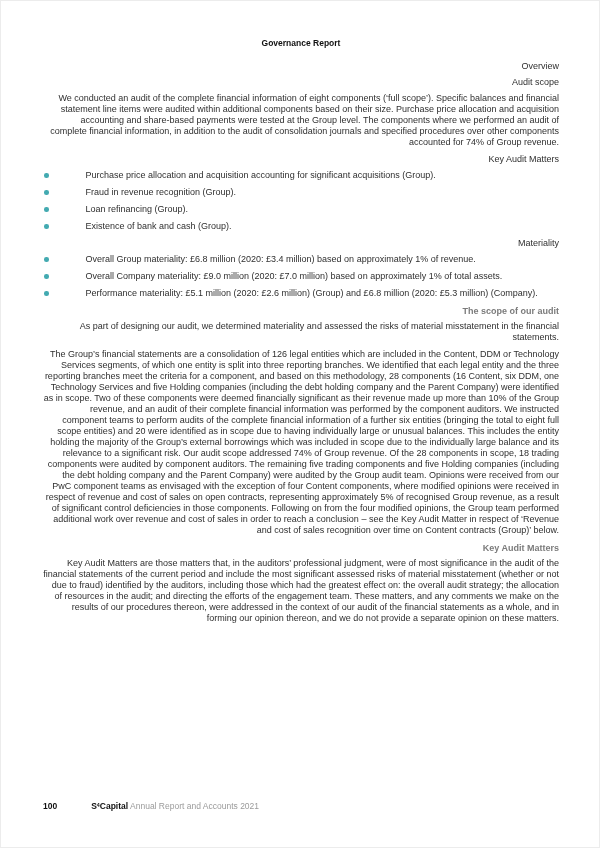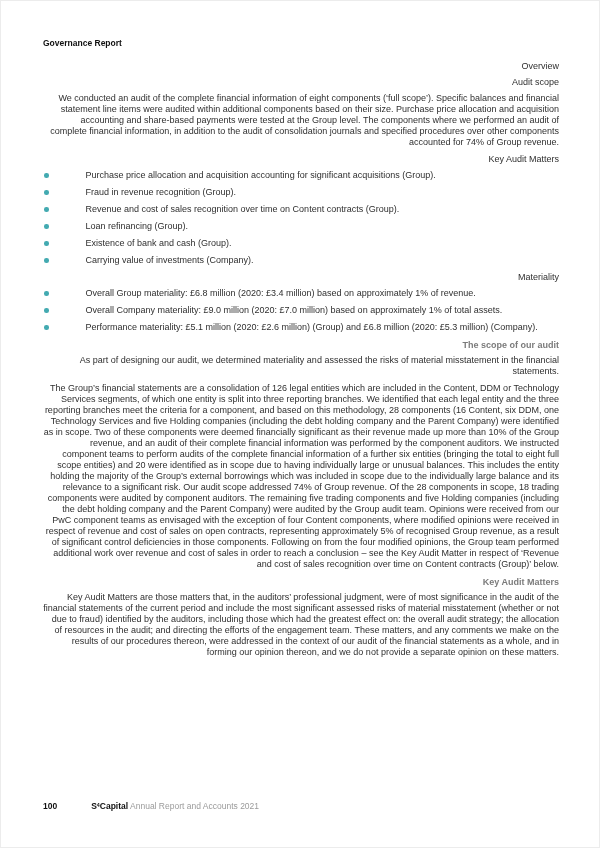--- a/index.html
+++ b/index.html
@@ -22,20 +22,21 @@
   .page{
     padding:37px 40px 0 42px;
     box-sizing:border-box;
   }
   .eyebrow{
     font-size:8.5px;
     font-weight:700;
     color:#111;
     letter-spacing:0;
     margin:0 0 13px 0;
+    text-align:center;
   }
   h1.title{
     font-size:15.5px;
     line-height:18px;
     font-weight:700;
     color:#111;
     letter-spacing:-0.3px;
     margin:0 0 52px 0;
   }
   h1.title sup{
@@ -106,33 +107,25 @@
       <li>
           <span class="dot"></span>
           <span>Purchase price allocation and acquisition accounting for significant acquisitions (Group).</span>
         </li>
       <li>
           <span class="dot"></span>
           <span>Fraud in revenue recognition (Group).</span>
         </li>
       <li>
           <span class="dot"></span>
-          <span>Revenue and cost of sales recognition over time on Content contracts (Group).</span>
-        </li>
-      <li>
-          <span class="dot"></span>
           <span>Loan refinancing (Group).</span>
         </li>
       <li>
           <span class="dot"></span>
           <span>Existence of bank and cash (Group).</span>
-        </li>
-      <li>
-          <span class="dot"></span>
-          <span>Carrying value of investments (Company).</span>
         </li>
     </ul>
 
     <div class="h-plain">Materiality</div>
 
     <ul class="bullets">
       <li>
           <span class="dot"></span>
           <span>Overall Group materiality: £6.8 million (2020: £3.4 million) based on approximately 1% of revenue.</span>
         </li>

